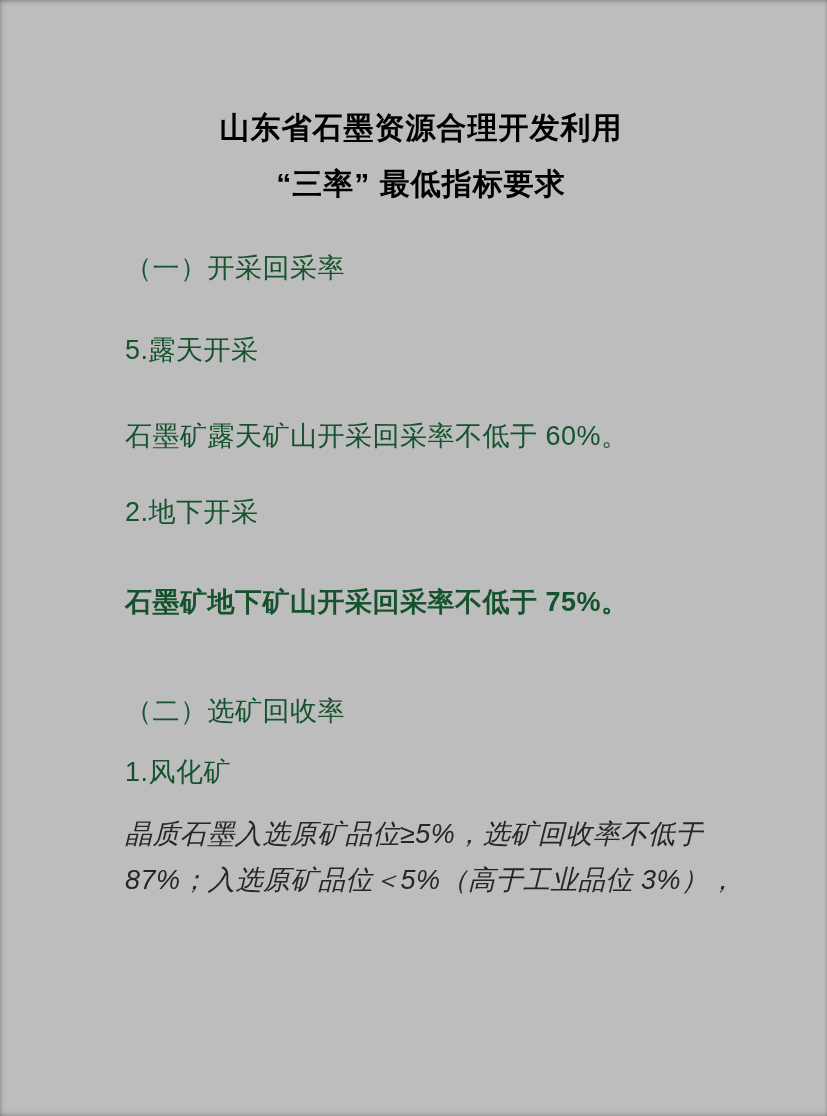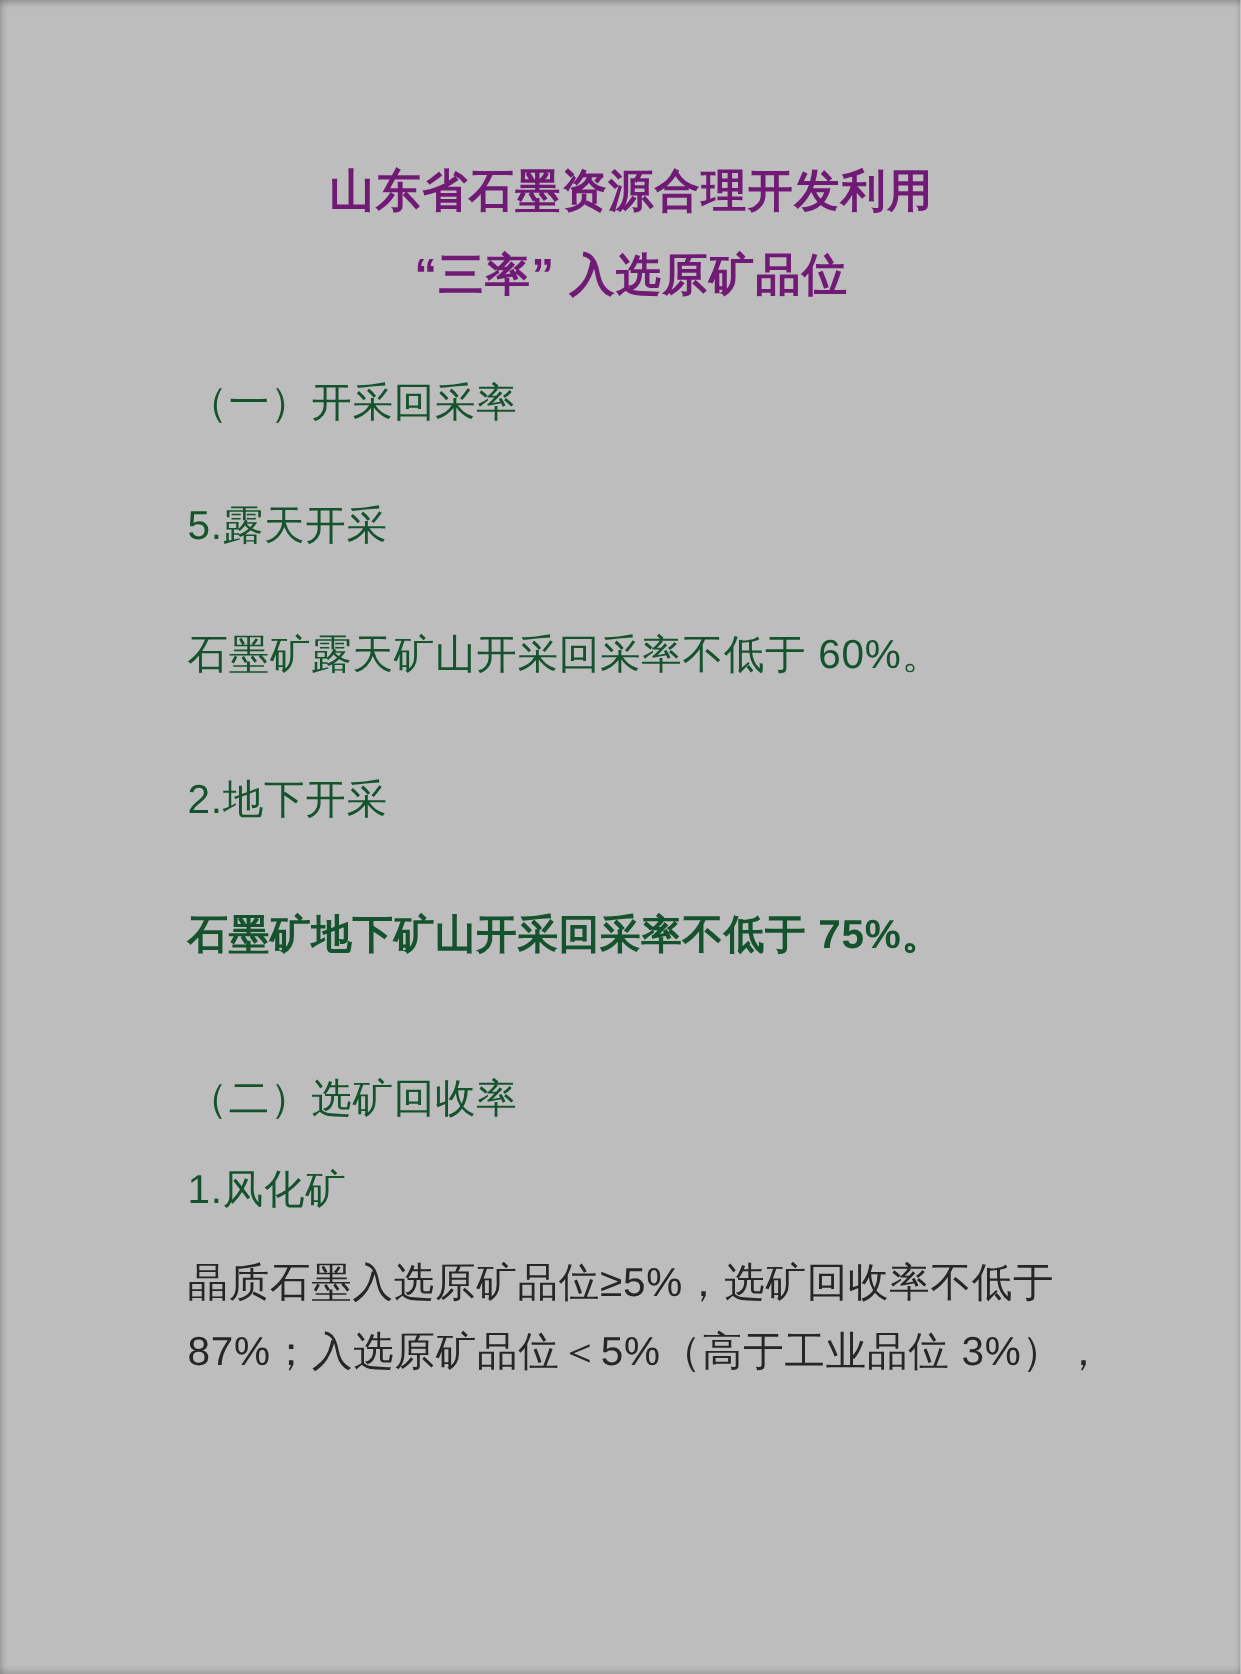--- a/index.html
+++ b/index.html
@@ -24,55 +24,55 @@
     }
     .content {
       padding: 100px 110px 0 125px;
       color: #242424;
     }
     .doc-title {
       text-align: center;
       font-size: 30px;
       line-height: 56px;
       font-weight: bold;
-      color: #701a75;
+      color: #000000;
       letter-spacing: 1px;
     }
     .block {
       font-size: 27px;
       line-height: 38px;
       color: #14532d;
       letter-spacing: 0.5px;
       white-space: nowrap;
     }
     .b0 { margin-top: 37px; }
     .b1 { margin-top: 44px; }
     .b2 { margin-top: 48px; }
-    .b3 { margin-top: 59px; }
+    .b3 { margin-top: 38px; }
     .b4 { margin-top: 52px; font-weight: bold; }
     .b5 { margin-top: 71px; }
     .b6 { margin-top: 23px; }
-    .b7 { margin-top: 20px; }
+    .b7 { margin-top: 20px; font-style: italic; }
     .para-line {
       font-size: 27px;
       line-height: 46px;
       color: #262626;
       letter-spacing: 0.5px;
       white-space: nowrap;
     }
   </style>
 </head>
 <body>
 
 <div class="page">
   <div class="content">
 
     <div class="doc-title">
       <div>山东省石墨资源合理开发利用</div>
-      <div>“三率” 入选原矿品位</div>
+      <div>“三率” 最低指标要求</div>
     </div>
 
     <div class="block b0">（一）开采回采率</div>
 
     <div class="block b1">5.露天开采</div>
 
     <div class="block b2">石墨矿露天矿山开采回采率不低于 60%。</div>
 
     <div class="block b3">2.地下开采</div>
 

